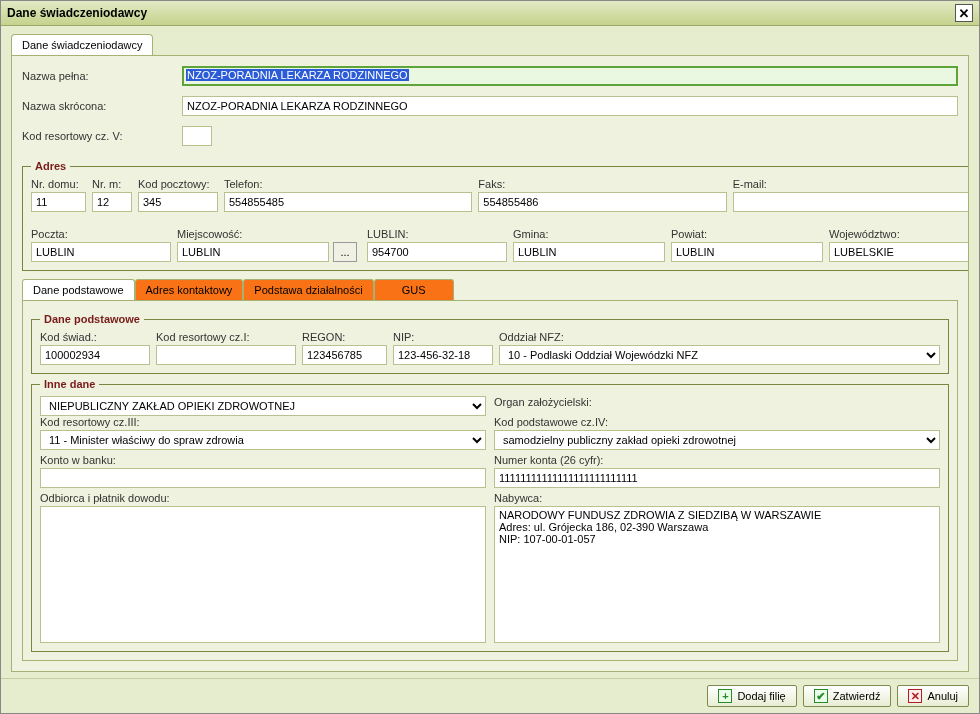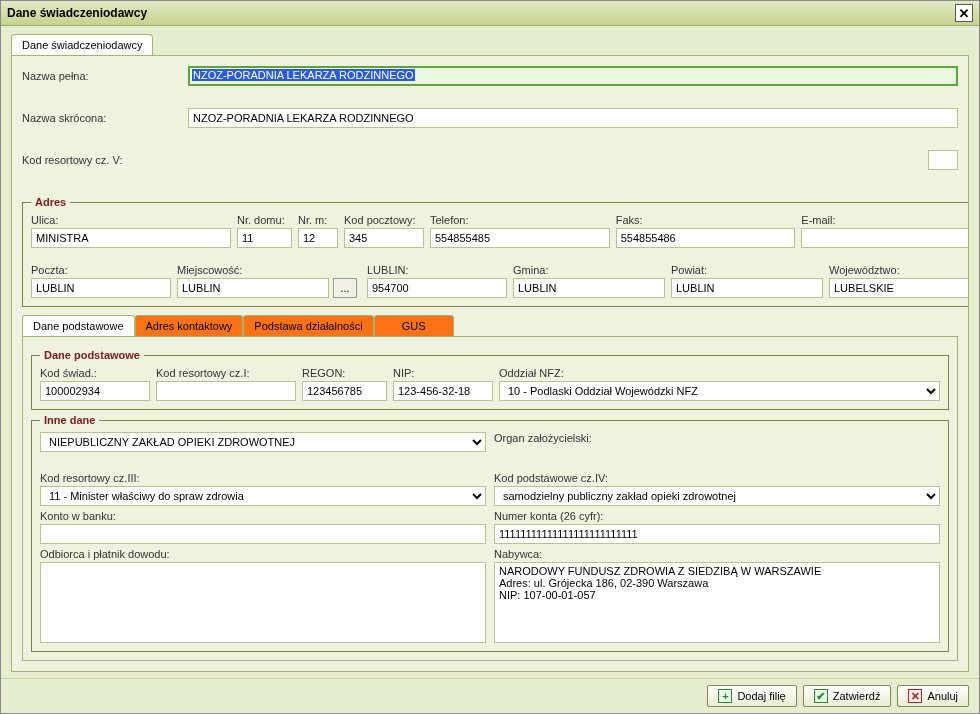--- a/index.html
+++ b/index.html
@@ -49,21 +49,21 @@
     font-size:11px;
   }
   .outer-panel {
     flex:1;
     background:#eef2de;
     border:1px solid #a5b273;
     padding:10px;
     display:flex;flex-direction:column;
     overflow:auto;
   }
-  .row { display:flex; align-items:center; margin-bottom:22px; gap:16px;justify-content:space-between; }
+  .row { display:flex; align-items:center; margin-bottom:10px; gap:10px; }
   .lbl { color:#333; }
   input[type="text"], select, textarea {
     font-family:inherit; font-size:11px;
     border:1px solid #b8c28f;
     background:#fff;
     padding:2px 4px;
     height:20px;
   }
   textarea { height:auto; resize:none; }
   .full { flex:1; }
@@ -161,24 +161,20 @@
         <input type="text" class="full" value="NZOZ-PORADNIA LEKARZA RODZINNEGO" style="">
       </div>
       <div class="row">
         <span class="lbl" style="width:150px">Kod resortowy cz. V:</span>
         <input type="text" style="width: 30px;" value="">
       </div>
 
       <fieldset class="group">
         <legend>Adres</legend>
         <div class="adres-grid1">
-          <div class="col" style="width:200px">
-            <span class="lbl">Ulica:</span>
-            <input type="text" value="MINISTRA" style="">
-          </div>
           <div class="col" style="width:55px">
             <span class="lbl">Nr. domu:</span>
             <input type="text" value="11" style="">
           </div>
           <div class="col" style="width:40px">
             <span class="lbl">Nr. m:</span>
             <input type="text" value="12" style="">
           </div>
           <div class="col" style="width:80px">
             <span class="lbl">Kod pocztowy:</span>
@@ -270,21 +266,21 @@
         <fieldset class="group" style="flex:1;display:flex;flex-direction:column">
           <legend>Inne dane</legend>
           <div style="display:flex;gap:8px">
             <div class="col" style="flex:1">
               <select><option>NIEPUBLICZNY ZAKŁAD OPIEKI ZDROWOTNEJ</option></select>
             </div>
             <div class="col" style="flex:1">
               <span class="lbl">Organ założycielski:</span>
             </div>
           </div>
-          <div style="display:flex;gap:8px;margin-top:20px">
+          <div style="display:flex;gap:8px;margin-top:0">
             <div class="col" style="flex:1">
               <span class="lbl">Kod resortowy cz.III:</span>
               <select><option>11 - Minister właściwy do spraw zdrowia</option></select>
             </div>
             <div class="col" style="flex:1">
               <span class="lbl">Kod podstawowe cz.IV:</span>
               <select><option>samodzielny publiczny zakład opieki zdrowotnej</option></select>
             </div>
           </div>
           <div style="display:flex;gap:8px;margin-top:4px">

